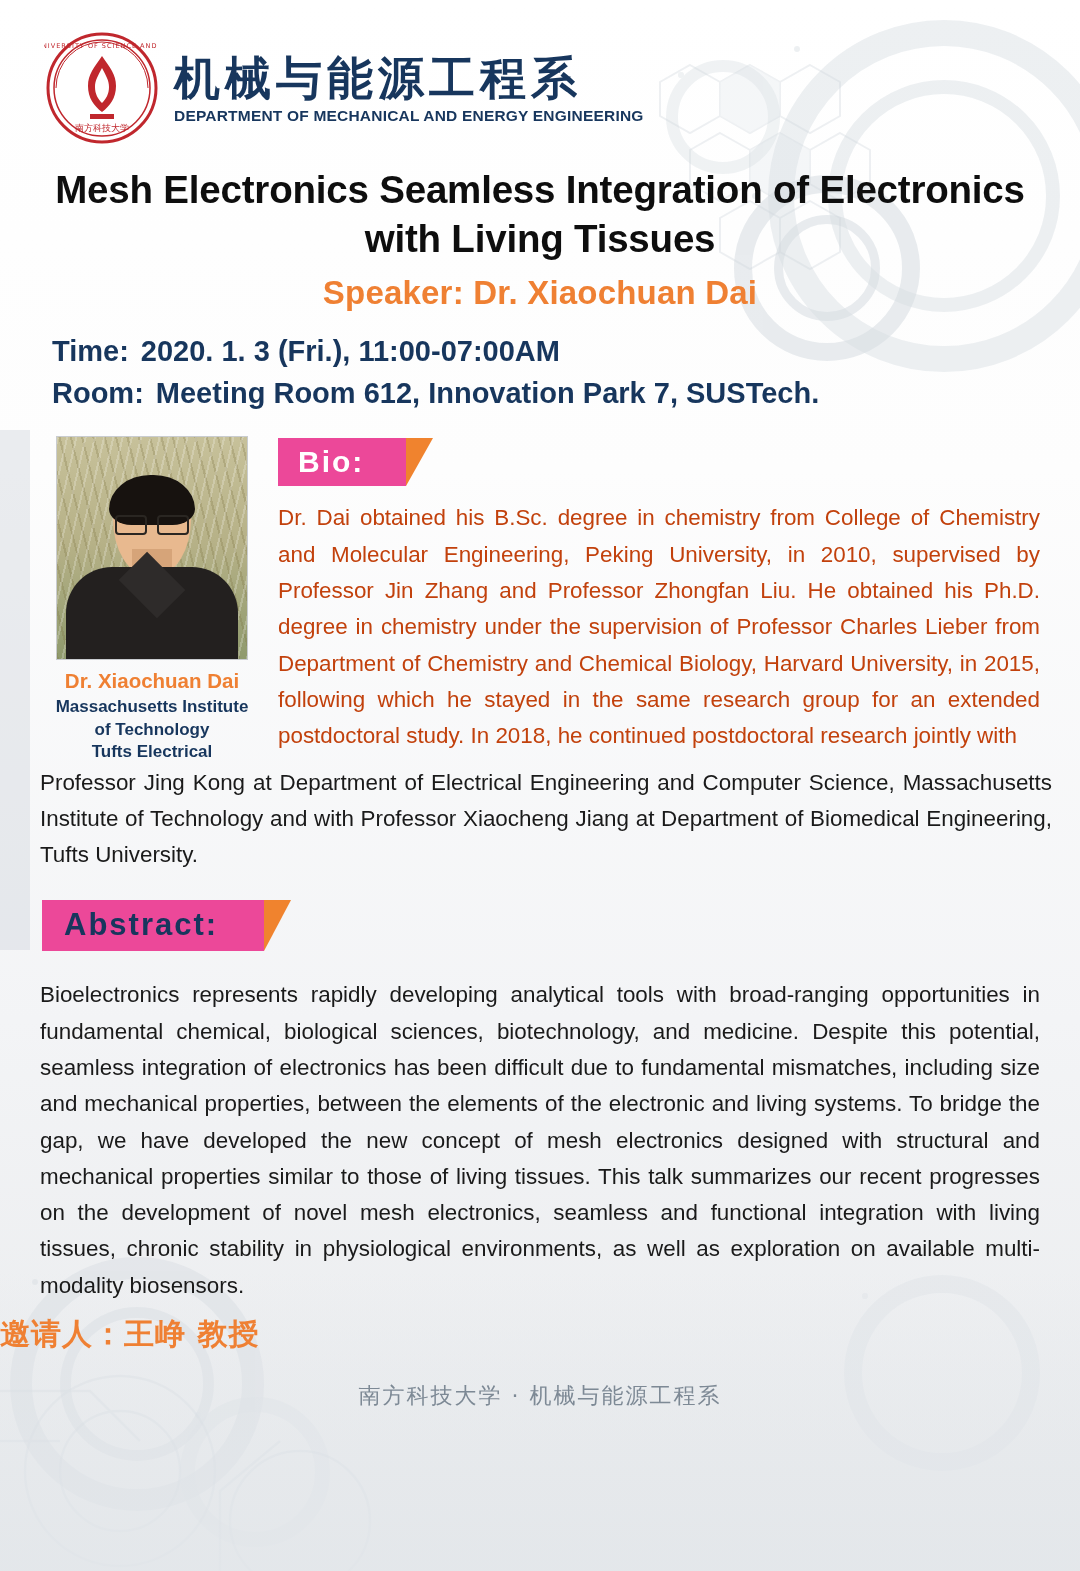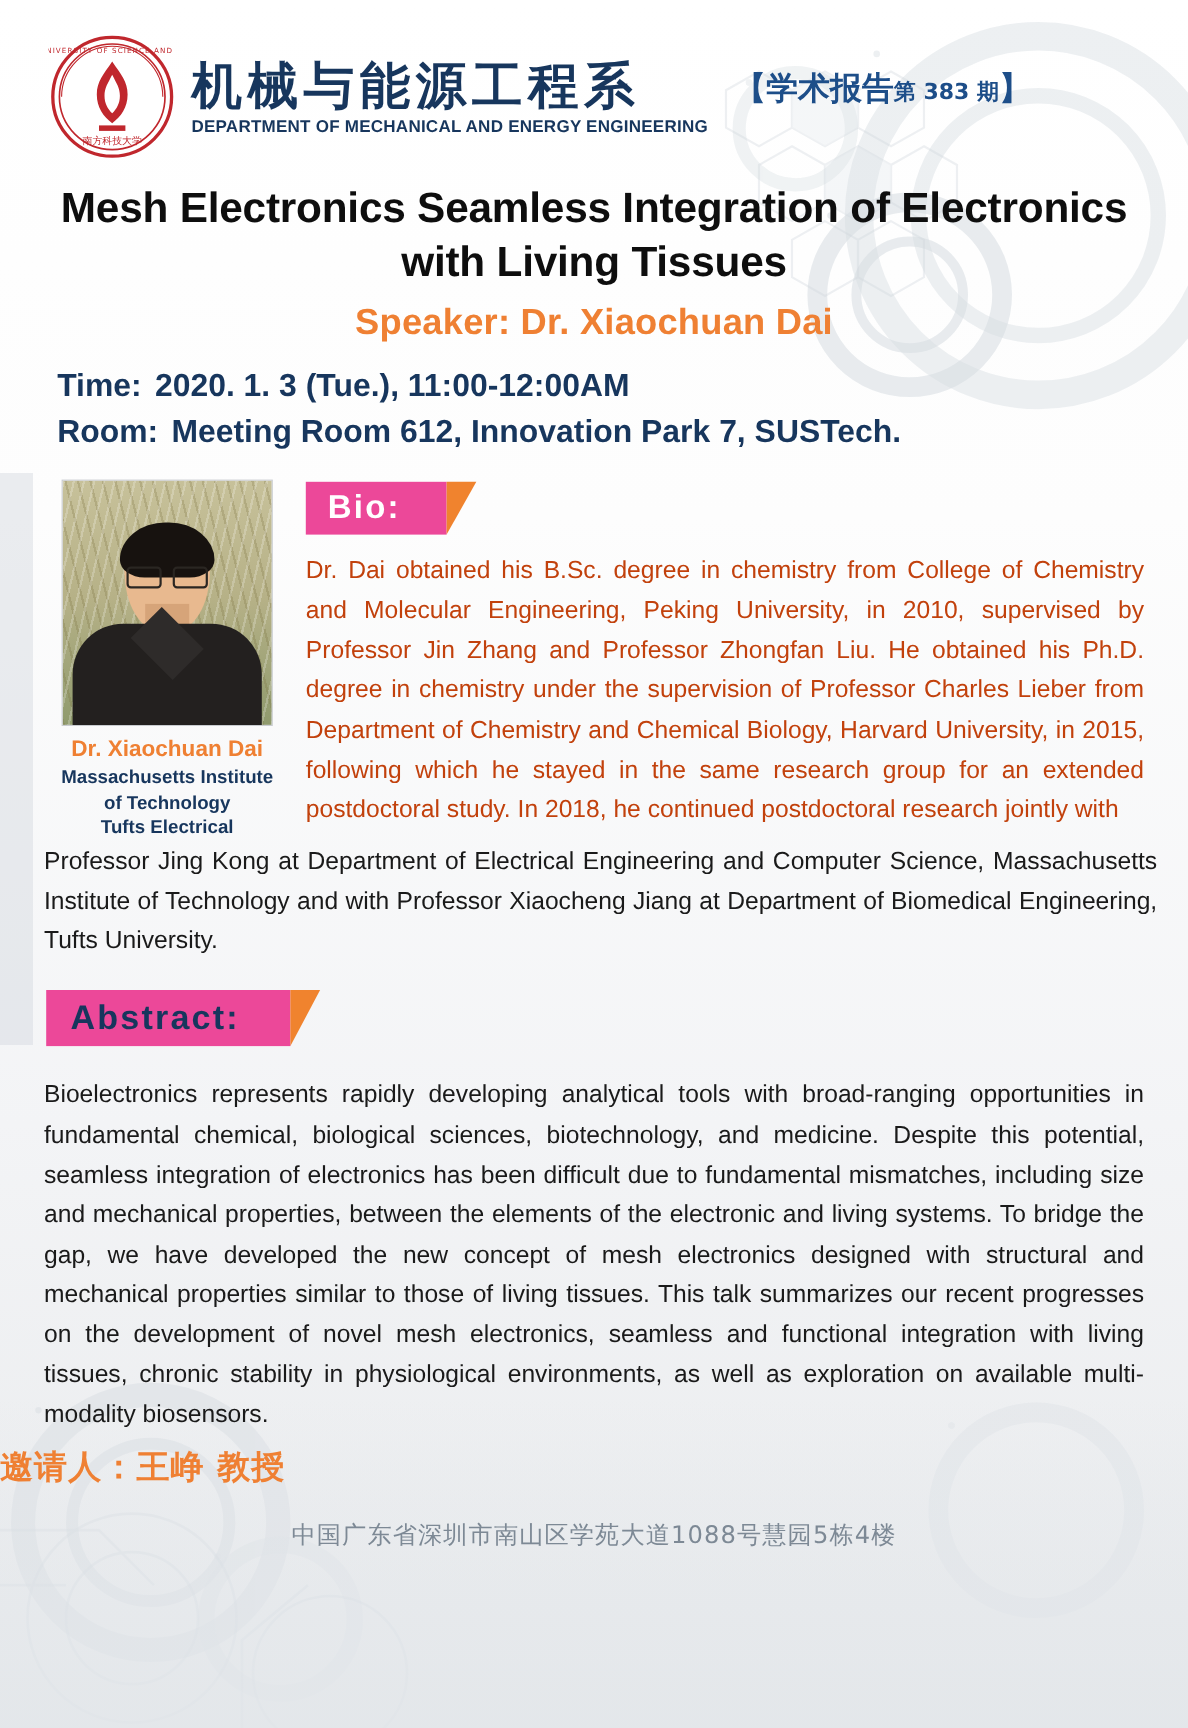--- a/index.html
+++ b/index.html
@@ -429,33 +429,30 @@
         <rect x="46" y="84" width="24" height="5" fill="#c0272d"></rect>
         <text x="58" y="101" font-family="DejaVu Sans, sans-serif" font-size="9" fill="#c0272d" text-anchor="middle">南方科技大学</text>
         <path d="M12 58 A46 46 0 0 1 104 58" fill="none" stroke="#c0272d" stroke-width="1"></path>
         <text x="58" y="18" font-family="DejaVu Sans, sans-serif" font-size="6.5" fill="#c0272d" text-anchor="middle" letter-spacing="1">SOUTHERN UNIVERSITY OF SCIENCE AND TECHNOLOGY</text>
       </svg>
     </div>
     <div class="dept-block">
       <div class="dept-cn">机械与能源工程系</div>
       <div class="dept-en">DEPARTMENT OF MECHANICAL AND ENERGY ENGINEERING</div>
     </div>
-    <div class="series-badge">
-      <span>【学术报告</span><span class="num">第 383 期</span><span>】</span>
-    </div>
   </div>
 
   <div class="titles">
     <div class="talk-title">Mesh Electronics Seamless Integration of Electronics with Living Tissues</div>
     <div class="speaker">Speaker: Dr. Xiaochuan Dai</div>
   </div>
 
   <div class="meta">
     <div class="meta-row">
-      <span class="meta-label">Time:</span><span class="meta-value">2020. 1. 3 (Tue.), 11:00-12:00AM</span>
+      <span class="meta-label">Time:</span><span class="meta-value">2020. 1. 3 (Fri.), 11:00-07:00AM</span>
     </div>
     <div class="meta-row">
       <span class="meta-label">Room:</span><span class="meta-value">Meeting Room 612, Innovation Park 7, SUSTech.</span>
     </div>
   </div>
 
   <div class="bio-wrap">
     <div class="photo-col">
       <div class="photo">
         <div class="grass"></div>
@@ -489,16 +486,16 @@
   <div class="abstract-wrap">
     <div class="abstract-tag-row">
       <div class="tag abstract-tag">Abstract:</div>
     </div>
     <div class="abstract-text">Bioelectronics represents rapidly developing analytical tools with broad-ranging opportunities in fundamental chemical, biological sciences, biotechnology, and medicine. Despite this potential, seamless integration of electronics has been difficult due to fundamental mismatches, including size and mechanical properties, between the elements of the electronic and living systems. To bridge the gap, we have developed the new concept of mesh electronics designed with structural and mechanical properties similar to those of living tissues. This talk summarizes our recent progresses on the development of novel mesh electronics, seamless and functional integration with living tissues, chronic stability in physiological environments, as well as exploration on available multi-modality biosensors.</div>
   </div>
 
   <div class="host">邀请人：王峥 教授</div>
 
   <div class="footer">
-    <div class="footer-line2">中国广东省深圳市南山区学苑大道1088号慧园5栋4楼</div>
+    <div class="footer-line1">南方科技大学 · 机械与能源工程系</div>
   </div>
 
 </div>
 
 </body></html>

